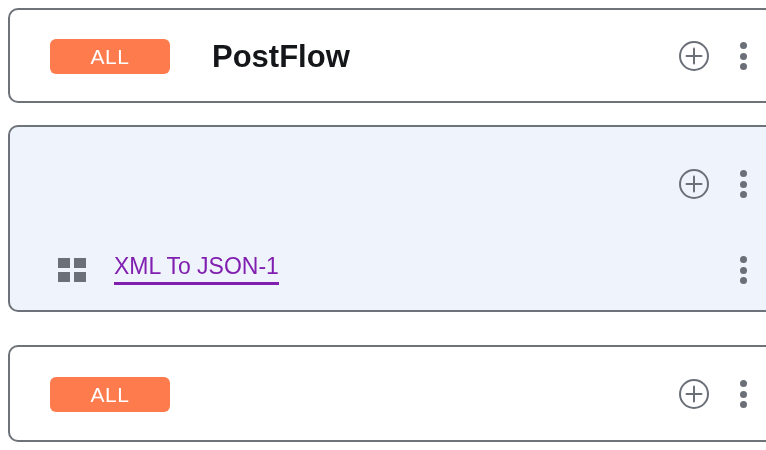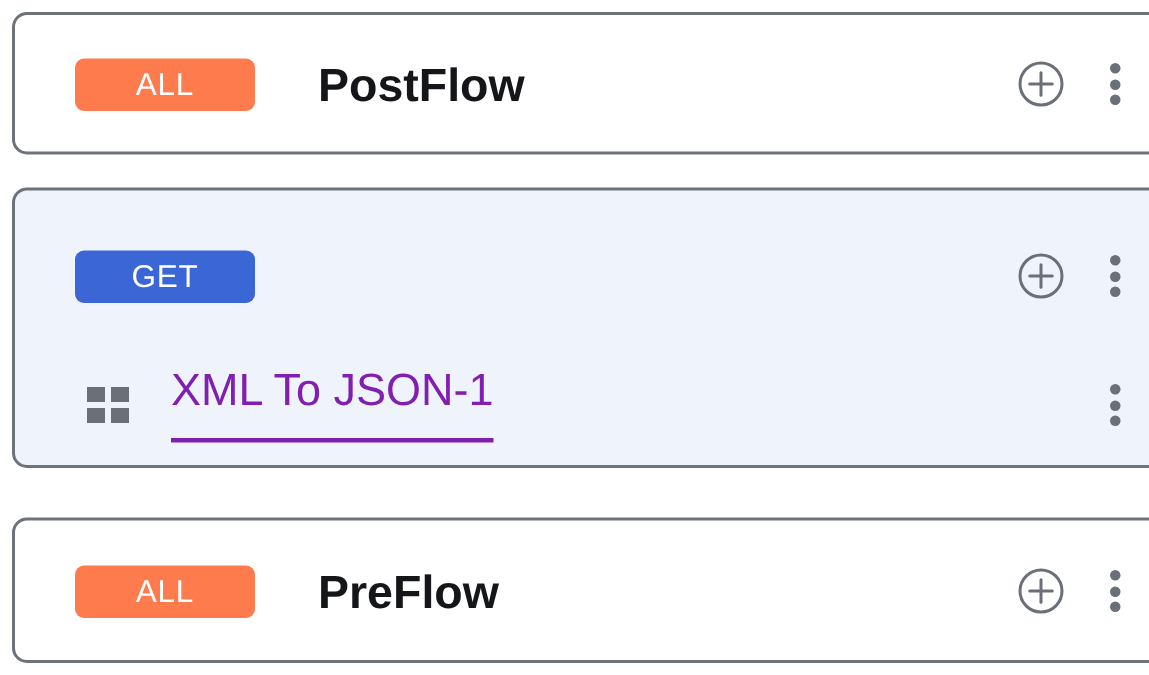--- a/index.html
+++ b/index.html
@@ -92,26 +92,26 @@
     gap: 4px;
   }
   .grid-icon i {
     display: block;
     background: #6b6f78;
   }
 
   
   .policy-link {
     margin-left: 28px;
-    font-size: 30px;
+    font-size: 23px;
     font-weight: 400;
     color: #8120b0;
     text-decoration: none;
     border-bottom: 3px solid #8120b0;
-    padding-bottom: 16px;
+    padding-bottom: 4px;
     line-height: 1;
     white-space: nowrap;
   }
 
   
   .actions {
     position: absolute;
     top: 50%;
     transform: translateY(-50%);
     display: flex;
@@ -167,21 +167,20 @@
           <i></i>
             <i></i>
             <i></i>
         </span>
       </span>
     </div>
   </div>
 
   <div class="card card-viewxml is-selected">
     <div class="row row-header">
-      <span class="badge badge-get">GET</span>
       <span class="actions actions-header">
         <span class="add-icon">
           <svg width="32" height="32" viewBox="0 0 32 32">
             <circle cx="16" cy="16" r="14" fill="none" stroke="#6b6f78" stroke-width="2"></circle>
             <line x1="16" y1="8.5" x2="16" y2="23.5" stroke="#6b6f78" stroke-width="2" stroke-linecap="round"></line>
             <line x1="8.5" y1="16" x2="23.5" y2="16" stroke="#6b6f78" stroke-width="2" stroke-linecap="round"></line>
           </svg>
         </span>
         <span class="kebab-icon">
           <i></i>
@@ -205,21 +204,20 @@
             <i></i>
             <i></i>
         </span>
       </span>
     </div>
   </div>
 
   <div class="card card-preflow">
     <div class="row row-header">
       <span class="badge badge-all">ALL</span>
-      <span class="row-title">PreFlow</span>
       <span class="actions actions-header">
         <span class="add-icon">
           <svg width="32" height="32" viewBox="0 0 32 32">
             <circle cx="16" cy="16" r="14" fill="none" stroke="#6b6f78" stroke-width="2"></circle>
             <line x1="16" y1="8.5" x2="16" y2="23.5" stroke="#6b6f78" stroke-width="2" stroke-linecap="round"></line>
             <line x1="8.5" y1="16" x2="23.5" y2="16" stroke="#6b6f78" stroke-width="2" stroke-linecap="round"></line>
           </svg>
         </span>
         <span class="kebab-icon">
           <i></i>

